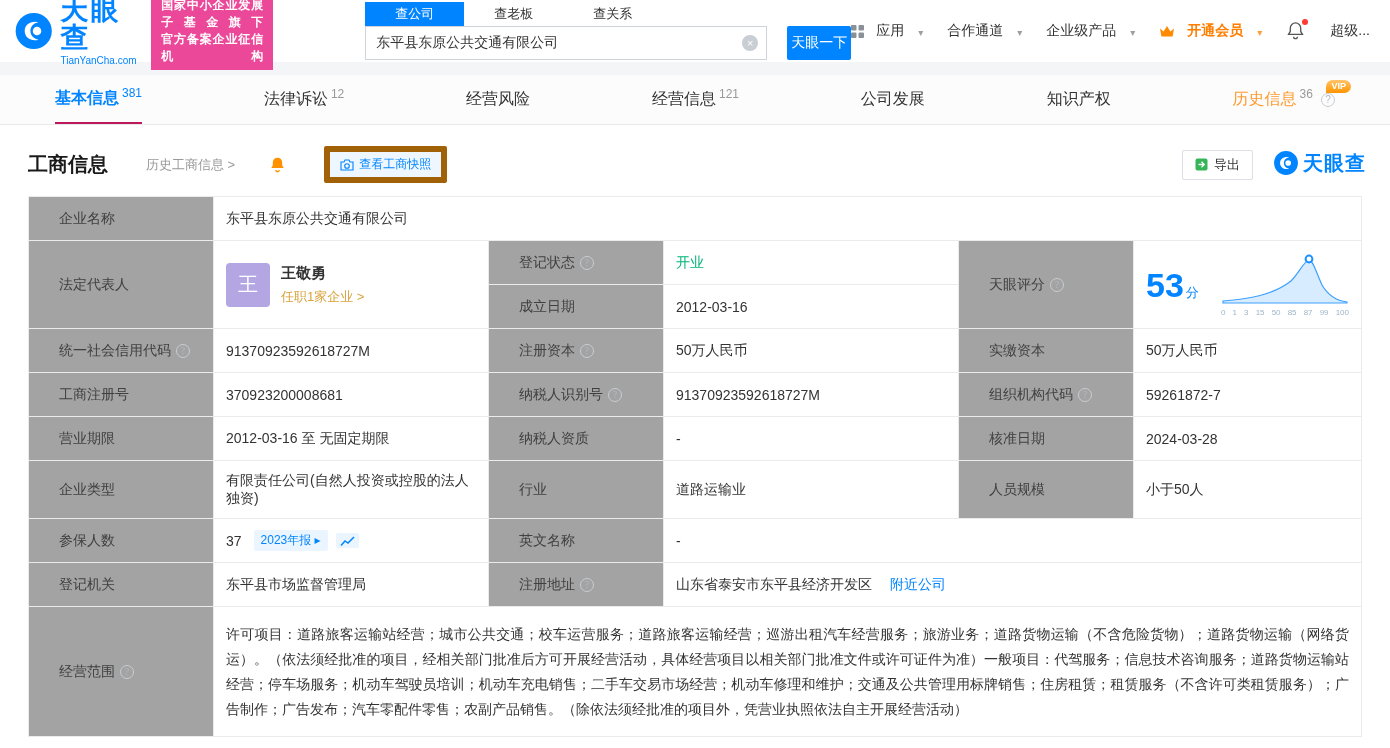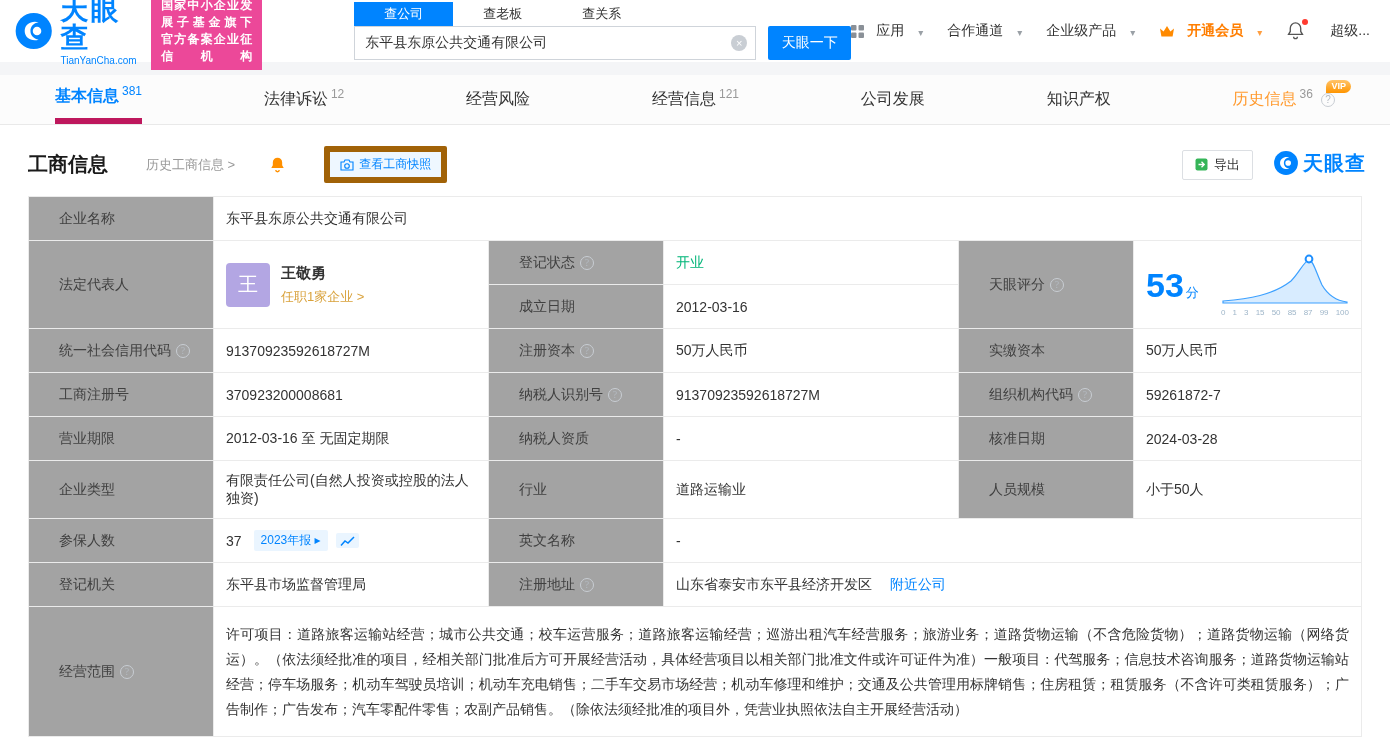--- a/index.html
+++ b/index.html
@@ -20,37 +20,37 @@
   .search-tabs { display:flex; height:24px; }
   .search-tab { font-size:13px; padding:4px 30px; color:#333; cursor:pointer; line-height:16px; }
   .search-tab.active { background:#0084ff; color:#fff; }
   .search-row { display:flex; align-items:center; }
   .input-wrap { position:relative; }
   .search-input { width:402px; height:34px; border:1px solid #cfd4da; padding:0 32px 0 10px;
     font-size:14px; color:#333; outline:none; font-family:inherit; }
   .clear-btn { position:absolute; right:9px; top:9px; width:16px; height:16px; border-radius:50%;
     background:#c9ced4; color:#fff; font-size:11px; line-height:16px; text-align:center; cursor:pointer; }
   .clear-btn::after { content:"×"; }
-  .search-btn { width:83px; height:34px; margin-left:12px; background:#0084ff; color:#fff;
+  .search-btn { width:64px; height:34px; margin-left:20px; background:#0084ff; color:#fff;
     border:none; font-size:14px; border-radius:2px; cursor:pointer; font-family:inherit; }
 
   .header-nav { margin-left:auto; display:flex; align-items:center; gap:24px; font-size:14px; white-space:nowrap; }
   .nav-item { display:flex; align-items:center; gap:12px; color:#333; cursor:pointer; }
   .caret::after { content:"▾"; color:#9aa0a6; font-size:10px; margin-left:2px; }
   .vip-nav { color:#ff7e00; font-weight:bold; }
   .vip-nav .caret-o::after { content:"▾"; color:#ff9e40; font-size:10px; margin-left:2px; }
   .bell-wrap { position:relative; width:20px; height:20px; cursor:pointer; }
   .red-dot { position:absolute; top:-2px; right:-2px; width:6px; height:6px; background:#ff3b30; border-radius:50%; }
 
   
   .band { height:13px; background:#f4f5f7; }
   .tab-bar { height:50px; background:#fcfcfc; border-bottom:1px solid #e9e9e9;
     display:flex; align-items:stretch; justify-content:space-between; padding:0 55px; }
   .tab { display:flex; align-items:center; font-size:16px; color:#333; cursor:pointer; position:relative; gap:3px; }
-  .tab.active { color:#0084ff; font-weight:bold; border-bottom:6px solid #be185d; }
+  .tab.active { color:#0084ff; font-weight:bold; border-bottom:2px solid #be185d; }
   .tab-count { font-size:12px; color:#999; position:relative; top:-6px; font-weight:normal; }
   .tab.active .tab-count { color:#0084ff; }
   .tab.history { color:#ff9a2e; }
   .vip-pill { position:absolute; top:5px; right:-16px; background:linear-gradient(180deg,#ffc46b,#ff9500);
     color:#fff; font-size:9px; line-height:13px; padding:0 5px; border-radius:7px 7px 7px 0; font-weight:bold; }
   .help { display:inline-block; width:14px; height:14px; border:1px solid #c8cdd3; border-radius:50%;
     color:#b4bac1; font-size:10px; line-height:12px; text-align:center; margin-left:5px; vertical-align:1px; cursor:pointer; }
   .help::after { content:"?"; }
 
   

